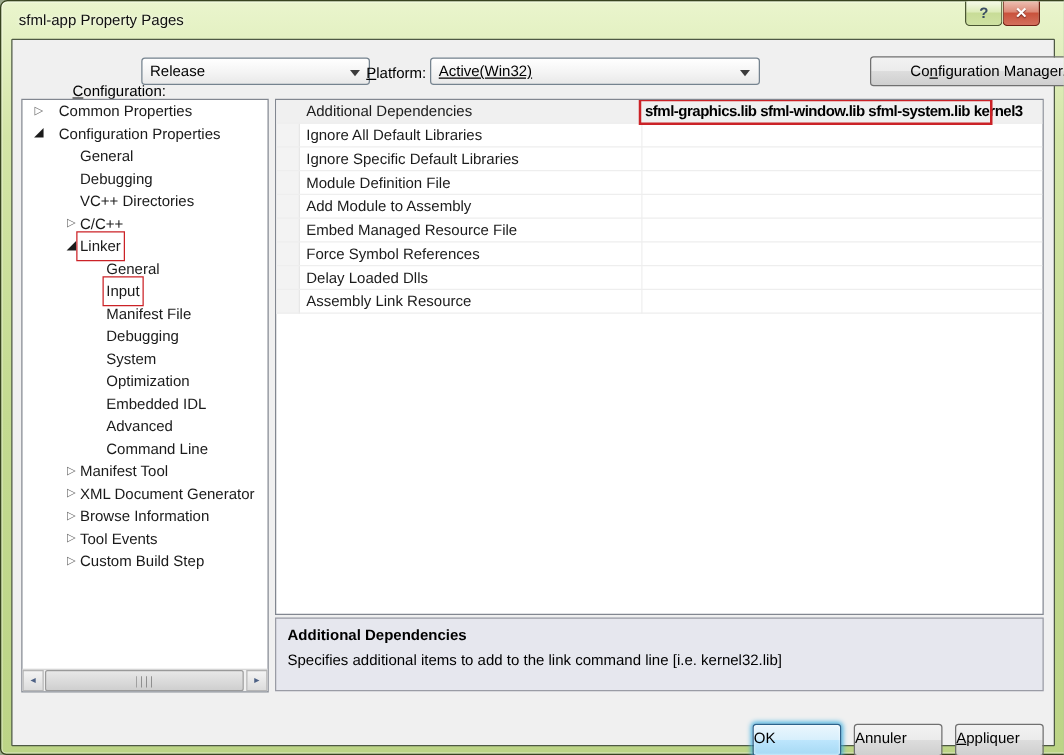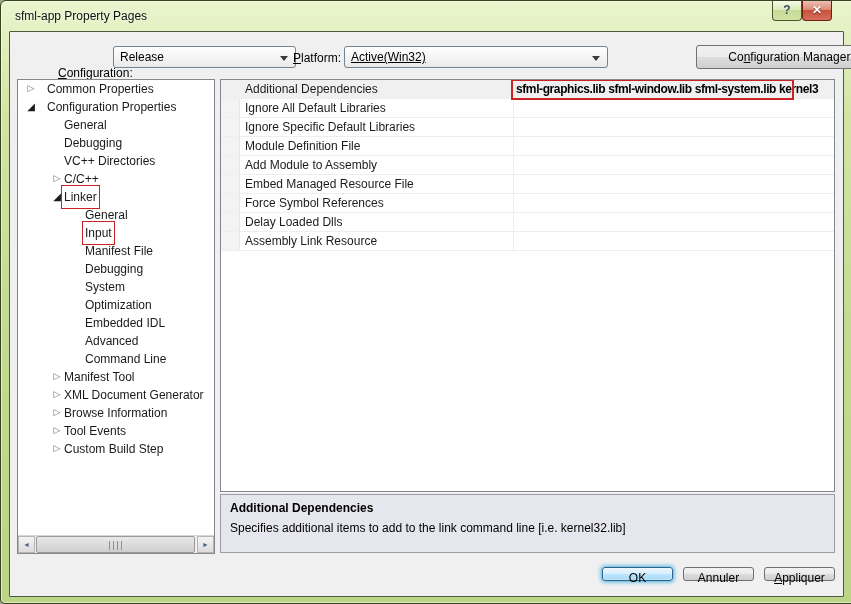--- a/index.html
+++ b/index.html
@@ -85,22 +85,22 @@
   .g-value{position:absolute;left:295px;top:0;width:317px;overflow:hidden;white-space:nowrap;
     font-weight:bold;color:#000;letter-spacing:-0.4px;}
   .value-annotation{position:absolute;left:290px;top:-1px;width:283px;height:21px;
     border:2px solid #cb2227;box-sizing:border-box;pointer-events:none;}
   
   .desc-panel{position:absolute;left:210px;top:462px;width:615px;height:59px;
     box-sizing:border-box;border:1px solid #9a9ca5;background:#e6e7ee;}
   .desc-title{position:absolute;left:9px;top:6px;font-weight:bold;color:#000;}
   .desc-text{position:absolute;left:9px;top:26px;color:#000;}
   
-  .foot-btn{position:absolute;top:535px;width:71px;height:14px;box-sizing:border-box;
-    border:1px solid #707070;border-radius:3px;text-align:center;line-height:21px;color:#000;
+  .foot-btn{position:absolute;top:547px;width:71px;height:26px;box-sizing:border-box;
+    border:1px solid #707070;border-radius:3px;line-height:21px;color:#000;
     background:linear-gradient(180deg,#f2f2f2 0%,#ebebeb 49%,#dddddd 50%,#cfcfcf 100%);
     cursor:default;}
   .ok{left:592px;border-color:#2c628b;
     background:linear-gradient(180deg,#ebf6fd 0%,#d7effc 49%,#bde6fd 50%,#a6d9f4 100%);
     box-shadow:0 0 4px 1px #41b1e1, inset 0 0 2px #ffffff;}
   .annuler{left:673px;}
   .appliquer{left:754px;}
 </style>
 </head>
 <body>

